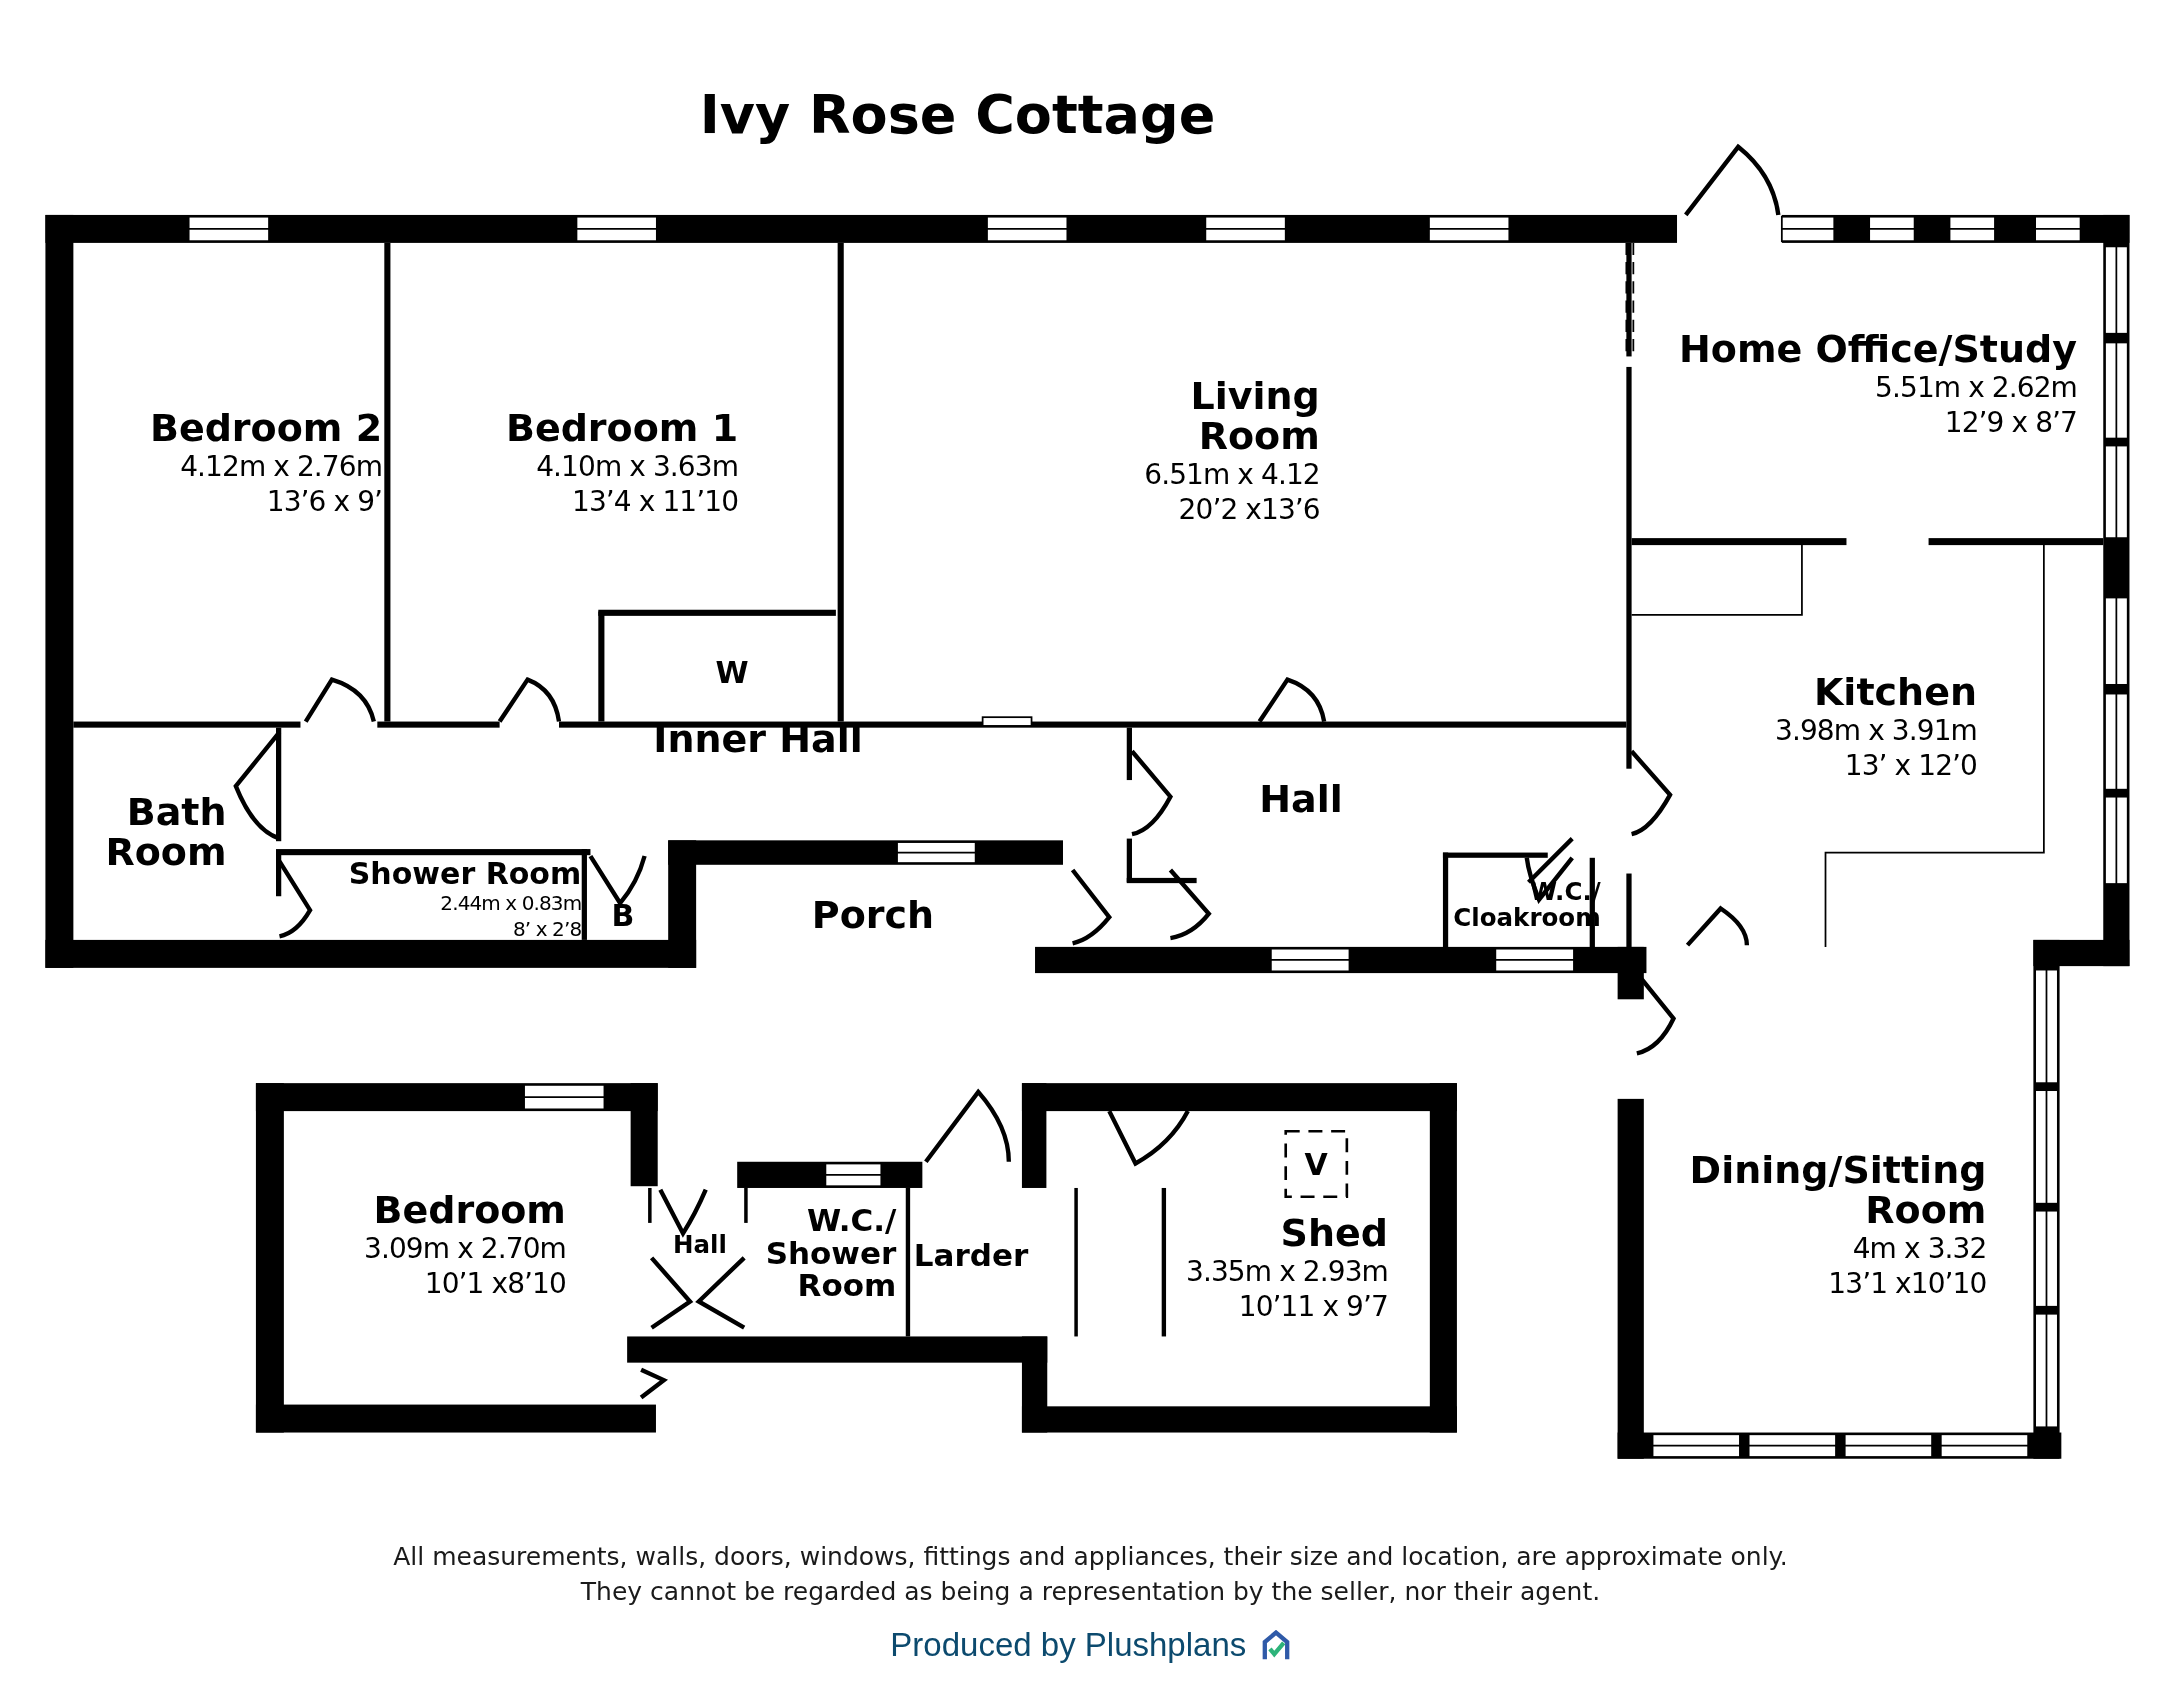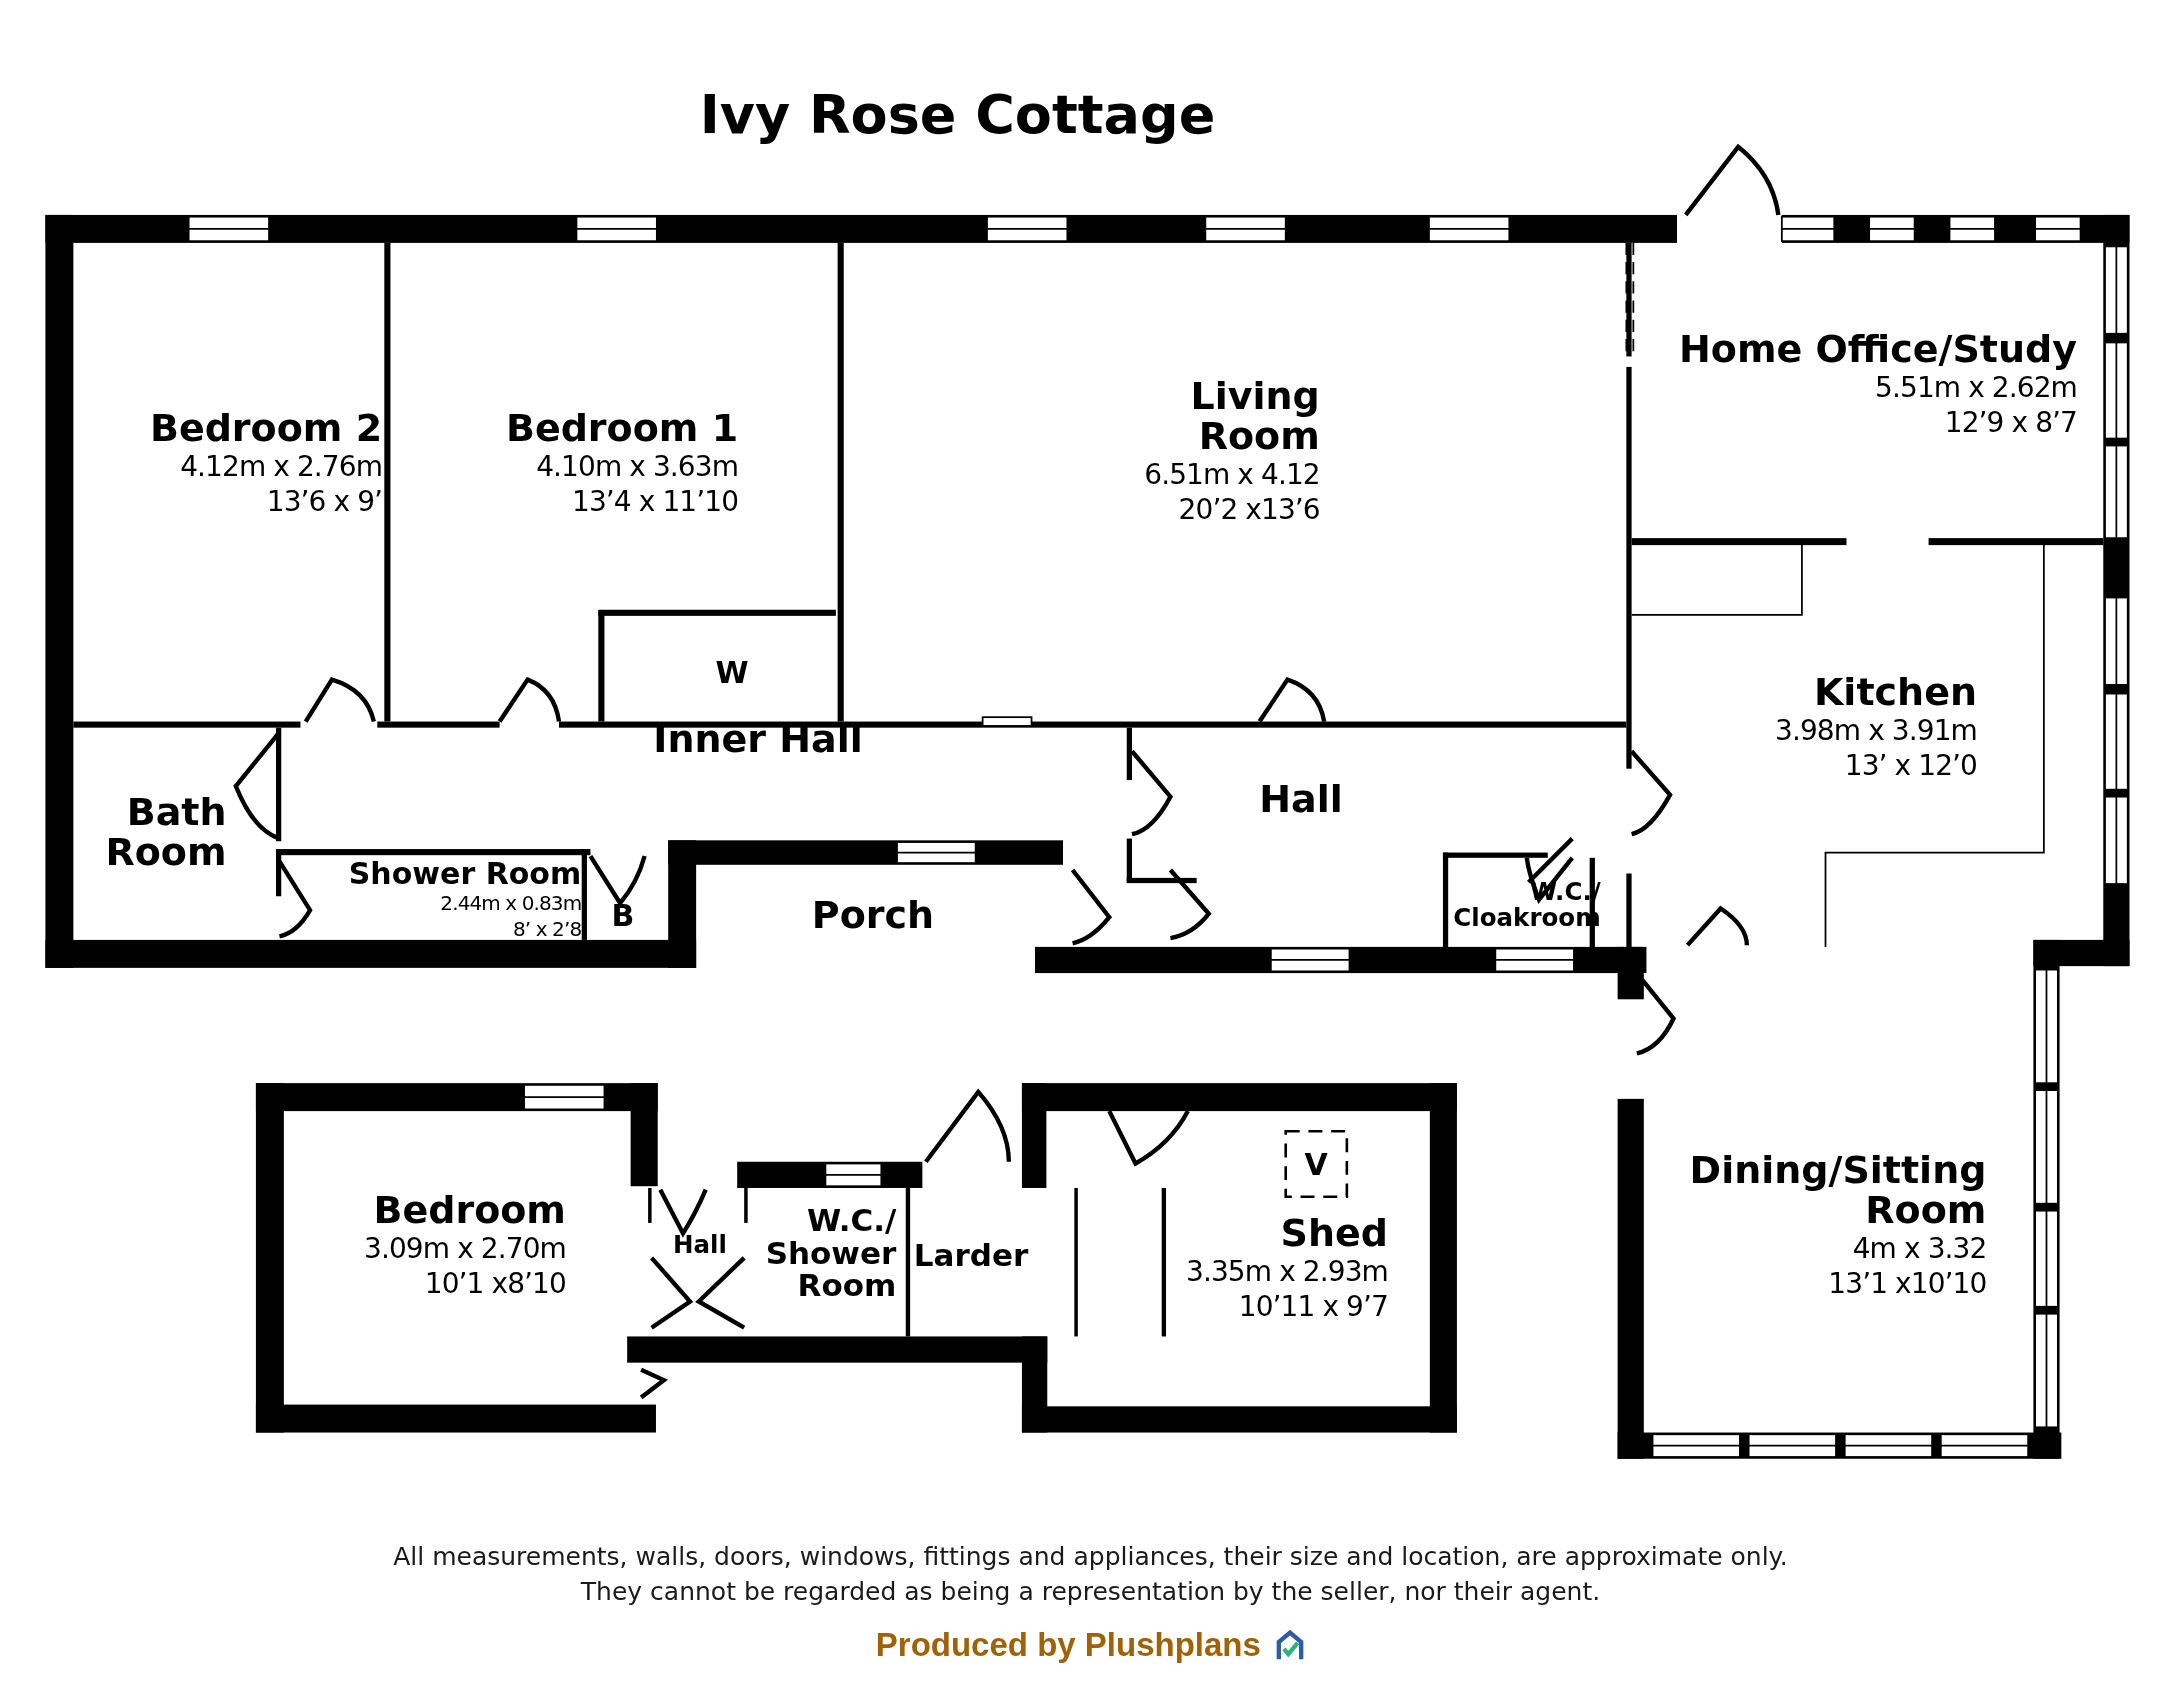--- a/index.html
+++ b/index.html
@@ -8,21 +8,21 @@
   .title { position: absolute; left: 0; width: 1915px; top: 83px; text-align: center; font-family: "DejaVu Sans", sans-serif; font-weight: bold; font-size: 54px; letter-spacing: 0px; }
   .room { position: absolute; text-align: right; transform: translateX(-50%); white-space: nowrap; line-height: 1.05; }
   .room .name { font-weight: bold; font-size: 38px; display: block; }
   .room .dim { font-family: "DejaVu Sans", sans-serif; font-size: 28px; display: block; font-weight: normal; letter-spacing: -0.9px; line-height: 1.25; }
   .room.small .name { font-size: 30px; }
   .room.small .dim { font-size: 20px; line-height: 1.3; }
   .room.tiny .name { font-size: 24.5px; }
   .room.mid .name { font-size: 31px; }
   .mark { position: absolute; font-weight: bold; font-size: 30px; transform: translateX(-50%); }
   .disclaimer { position: absolute; left: 0; width: 2181px; top: 1539px; text-align: center; font-family: "DejaVu Sans", sans-serif; font-size: 25px; line-height: 35px; color: #1a1a1a; }
-  .credit { position: absolute; left: 0; width: 2181px; top: 1626px; text-align: center; font-family: "Liberation Sans", sans-serif; font-size: 33px; color: #a16207; font-weight: bold; }
+  .credit { position: absolute; left: 0; width: 2181px; top: 1626px; text-align: center; font-family: "Liberation Sans", sans-serif; font-size: 33px; color: #0c4a6e; }
   .credit svg { vertical-align: -5.2px; margin-left: 5.2px; }
 </style>
 </head>
 <body>
 
 <svg id="plan" width="2181" height="1706" viewBox="0 0 2497 1953" xmlns="http://www.w3.org/2000/svg">
   <g fill="#000">
 
     <rect x="52" y="246" width="1868" height="32"></rect>
     <rect x="2040" y="246" width="398" height="32"></rect>

